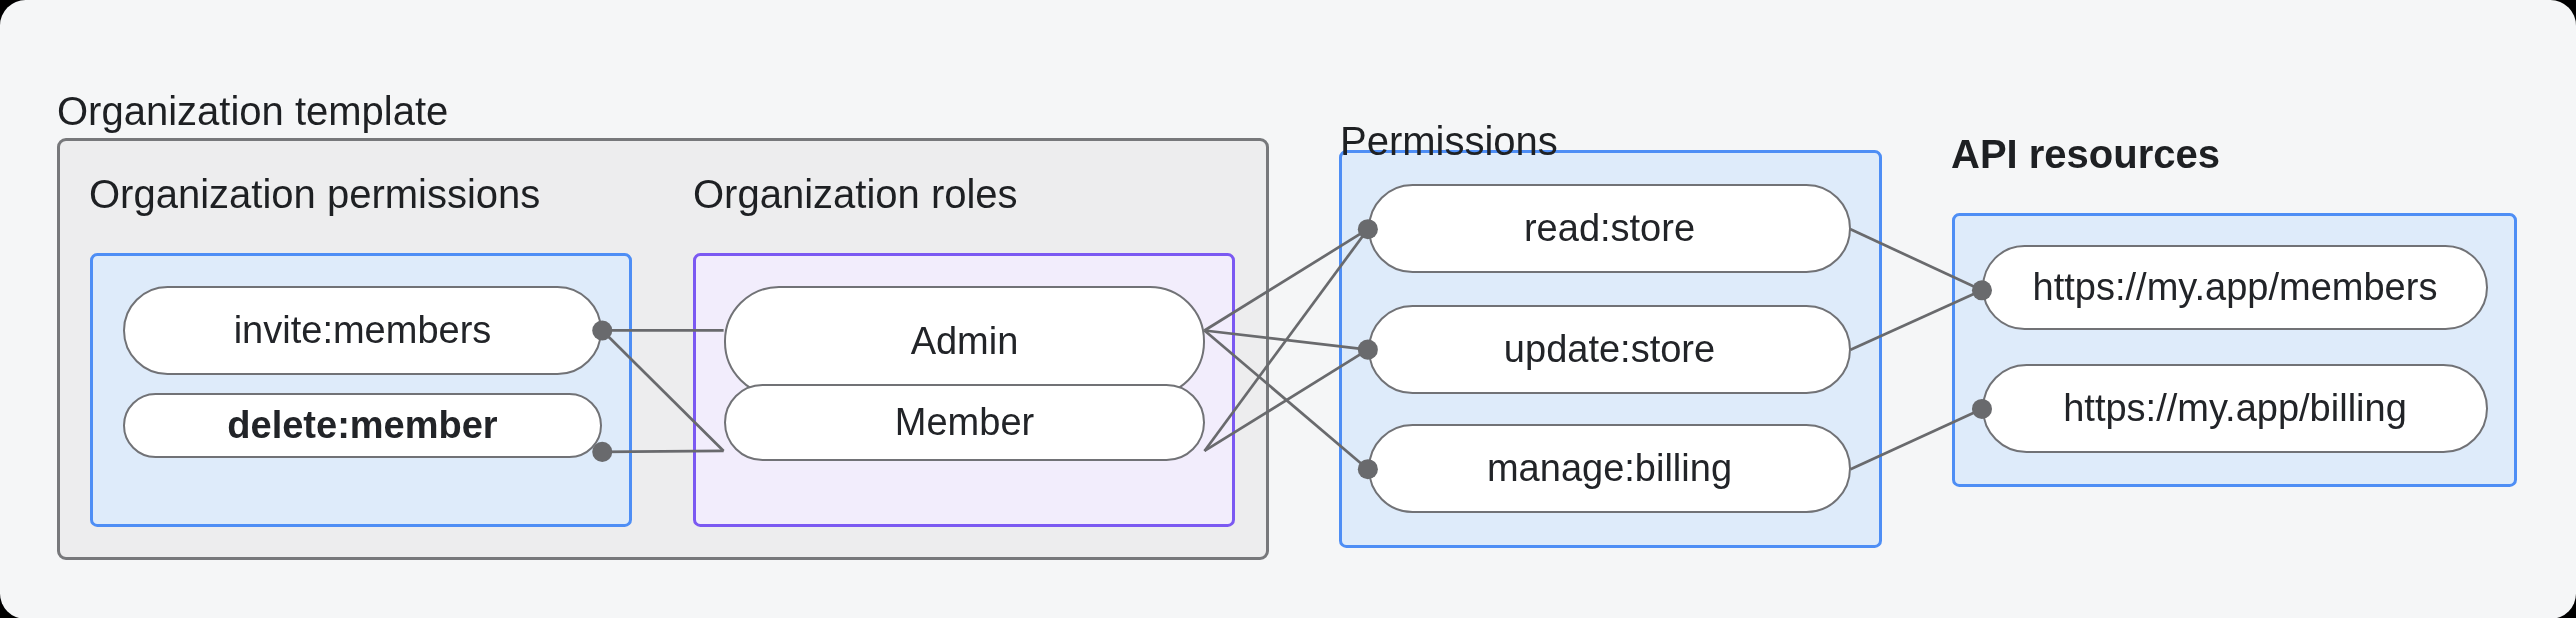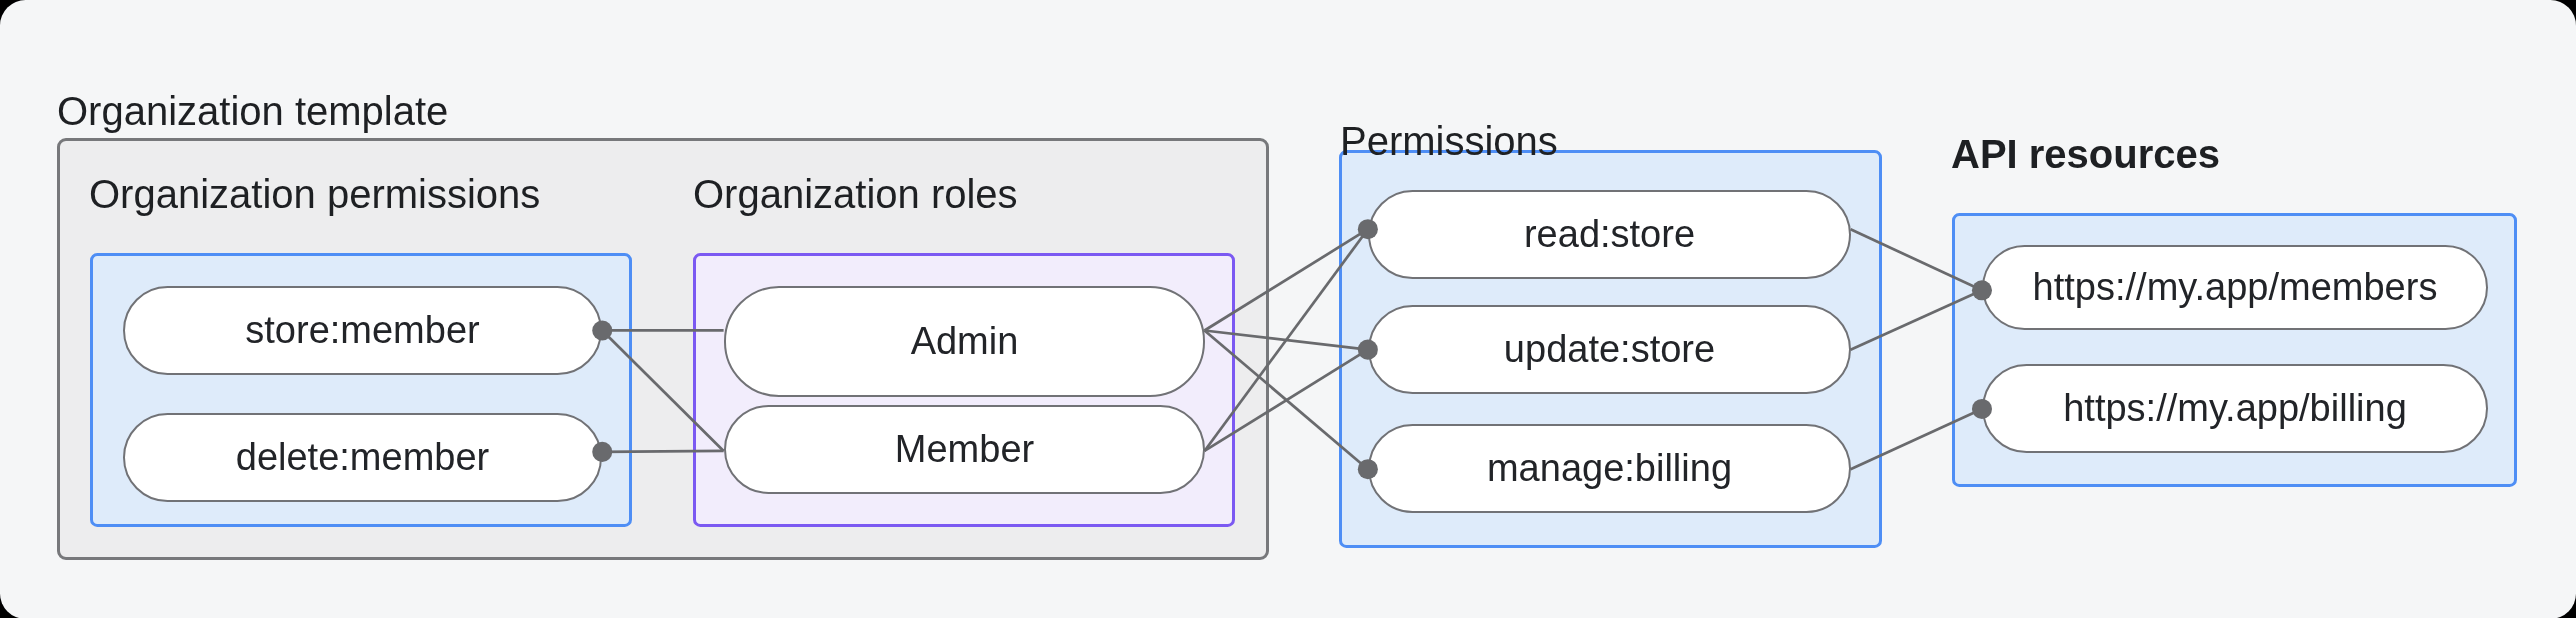--- a/index.html
+++ b/index.html
@@ -43,27 +43,27 @@
 
   <div class="diagram-title" id="title-org-roles">Organization roles</div>
   <div class="group-box" id="box-org-roles"></div>
 
   <div class="diagram-title" id="title-permissions">Permissions</div>
   <div class="group-box" id="box-permissions"></div>
 
   <div class="diagram-title" id="title-api">API resources</div>
   <div class="group-box" id="box-api"></div>
 
-  <div class="pill" style="left: 123px; top: 286px; width: 479px; height: 89px;">store:member</div>
-  <div class="pill" style="left: 123px; top: 413px; width: 479px; height: 89px;">delete:member</div>
+  <div class="pill" style="left: 123px; top: 286px; width: 479px; height: 89px;">invite:members</div>
+  <div class="pill" style="left: 123px; top: 393px; width: 479px; height: 65px; font-weight: bold;">delete:member</div>
 
   <div class="pill" style="left: 724px; top: 286px; width: 481px; height: 111px;">Admin</div>
-  <div class="pill" style="left: 724px; top: 405px; width: 481px; height: 89px;">Member</div>
+  <div class="pill" style="left: 724px; top: 384px; width: 481px; height: 77px;">Member</div>
 
-  <div class="pill" style="left: 1368px; top: 184px; width: 483px; height: 89px; margin-top: 6px;">read:store</div>
+  <div class="pill" style="left: 1368px; top: 184px; width: 483px; height: 89px;">read:store</div>
   <div class="pill" style="left: 1368px; top: 305px; width: 483px; height: 89px;">update:store</div>
   <div class="pill" style="left: 1368px; top: 424px; width: 483px; height: 89px;">manage:billing</div>
 
   <div class="pill" style="left: 1982px; top: 245px; width: 506px; height: 85px;">https://my.app/members</div>
   <div class="pill" style="left: 1982px; top: 364px; width: 506px; height: 89px;">https://my.app/billing</div>
 
   <svg id="connector-layer" viewBox="0 0 2823 678" xmlns="http://www.w3.org/2000/svg">
       <line x1="660" y1="362" x2="793" y2="362" stroke="#696a6d" stroke-width="3"></line>
       <line x1="660" y1="362" x2="793" y2="494" stroke="#696a6d" stroke-width="3"></line>
       <line x1="660" y1="495" x2="793" y2="494" stroke="#696a6d" stroke-width="3"></line>

